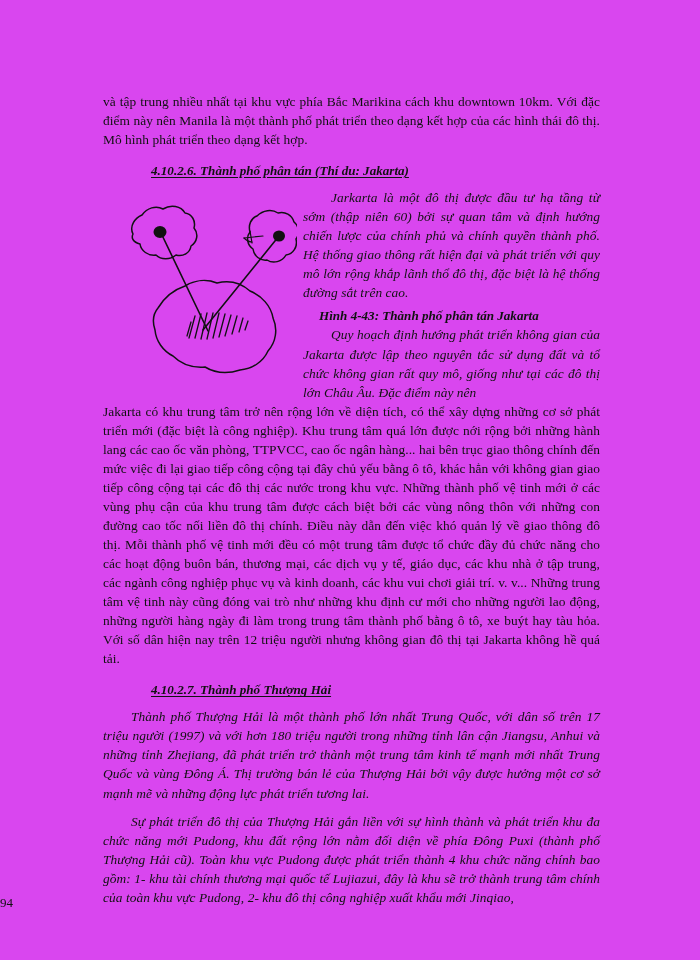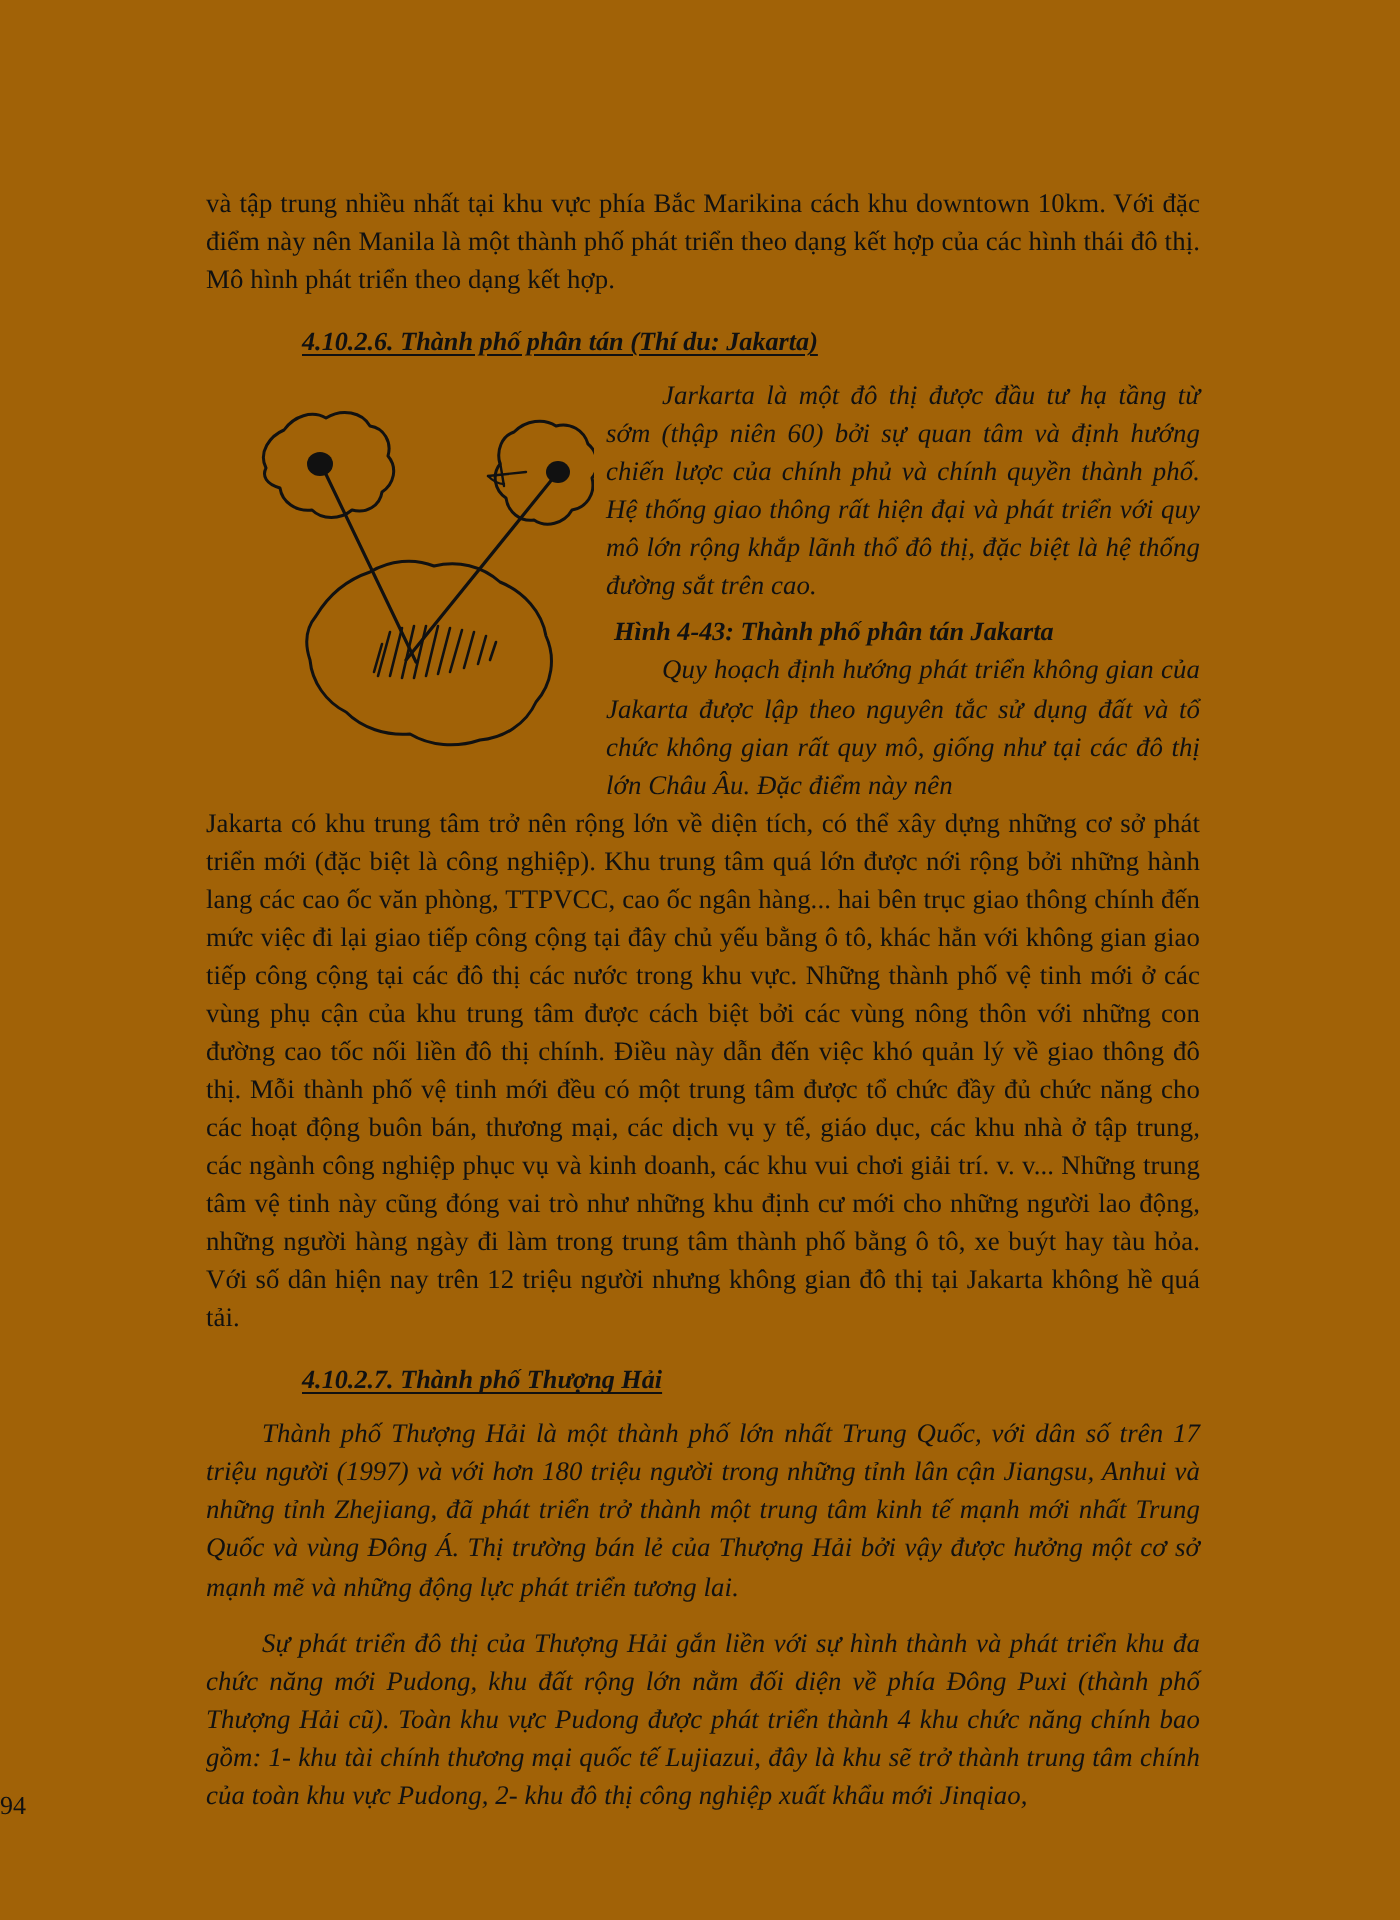--- a/index.html
+++ b/index.html
@@ -8,21 +8,21 @@
     background: #ffffff;
   }
   body {
     font-family: "Liberation Serif", "DejaVu Serif", serif;
     color: #111111;
   }
   .page {
     position: relative;
     width: 700px;
     height: 960px;
-    background: #a16207;
+    background: #d946ef;
     overflow: hidden;
     box-sizing: border-box;
   }
   .content {
     position: absolute;
     left: 103px;
     top: 92px;
     width: 497px;
   }
   p.body-text {
@@ -56,21 +56,21 @@
   }
   .figure {
     float: left;
     width: 186px;
     height: 185px;
     margin: 2px 6px 0 8px;
     position: relative;
   }
   .figure svg { display: block; }
   .caption {
-    margin: 4px 0 0 4px;
+    margin: 4px 0 0 16px;
     font-size: 13.1px;
     line-height: 19.05px;
     font-style: italic;
     font-weight: bold;
   }
   .col-right {
     margin-left: 200px;
   }
   .col-right p.body-text { text-align: justify; }
   .clearer { clear: both; }

